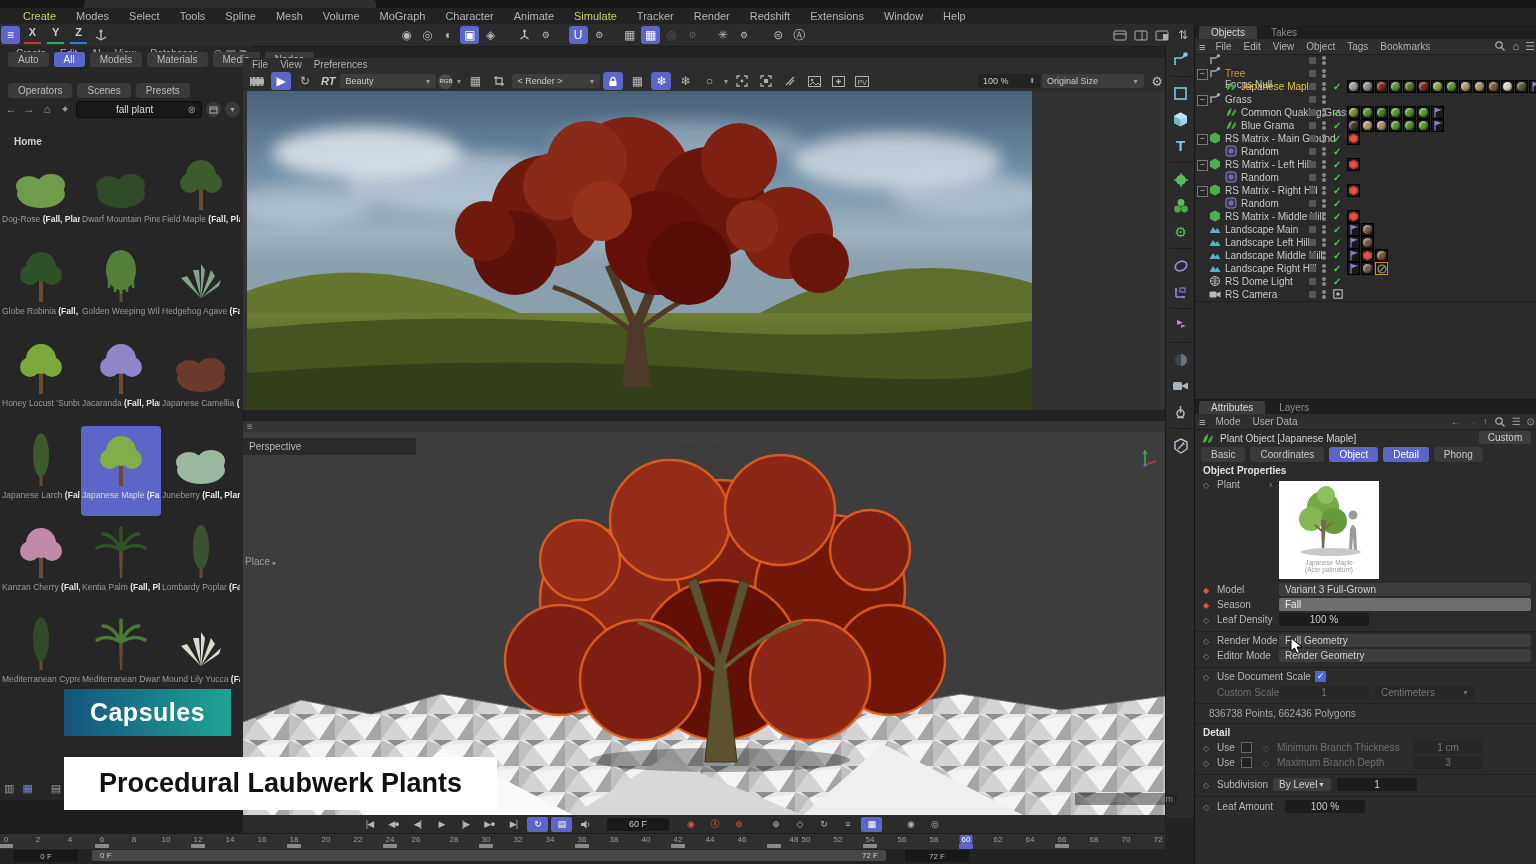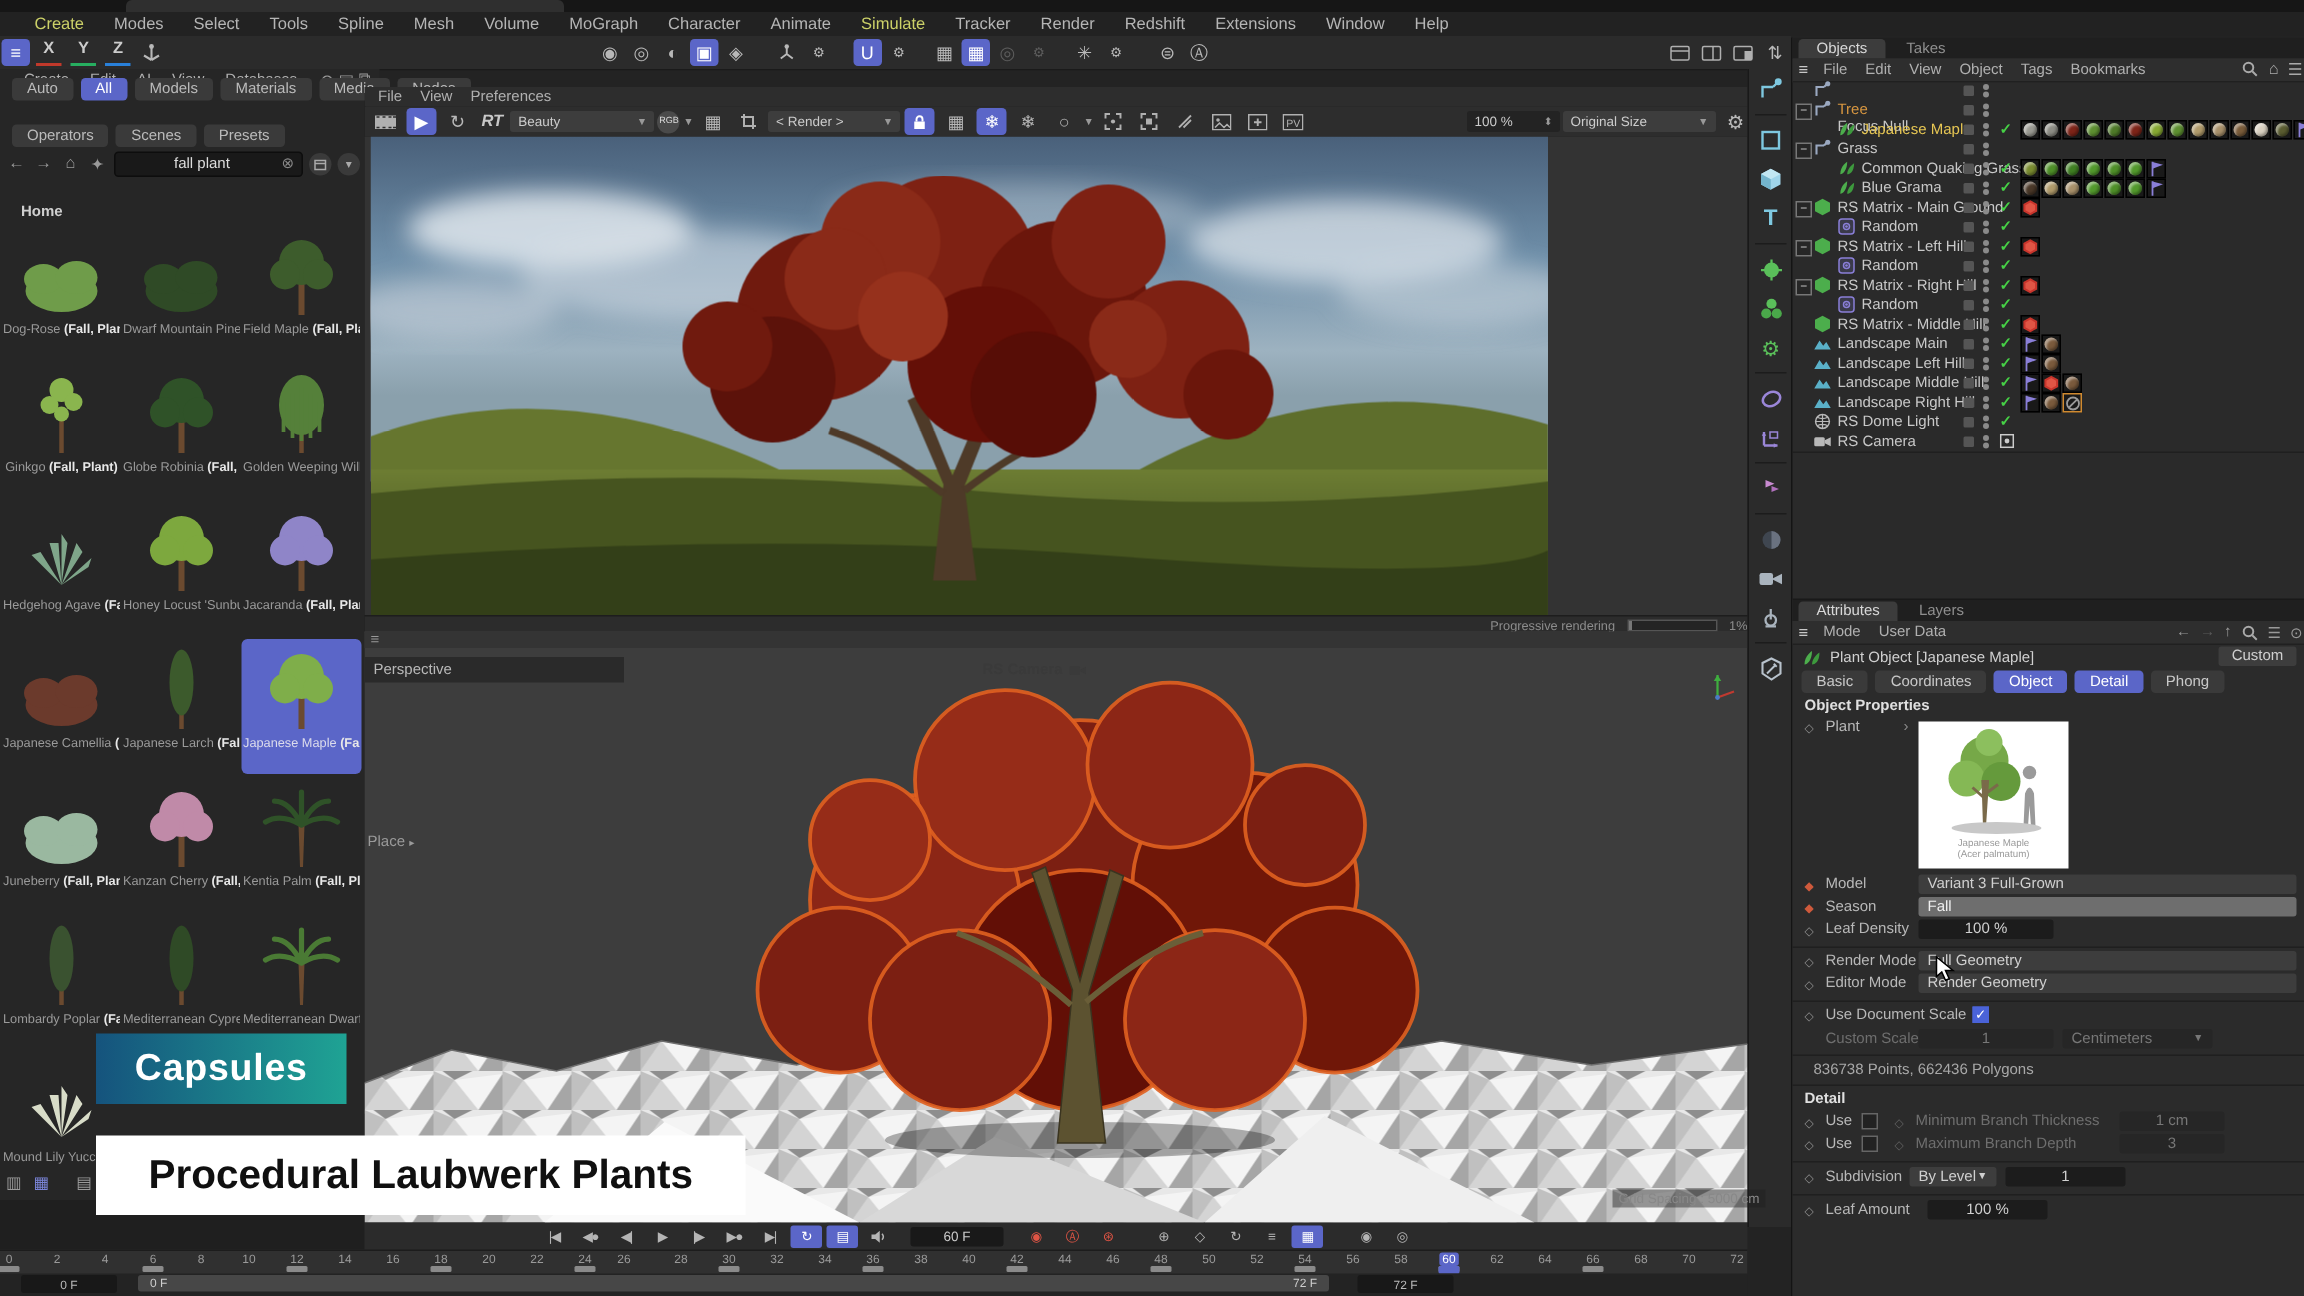--- a/index.html
+++ b/index.html
@@ -284,32 +284,20 @@
             <circle cx="32" cy="23" r="15" fill="#3d5c2c"></circle>
             <circle cx="21" cy="31" r="10" fill="#3d5c2c"></circle>
             <circle cx="43" cy="31" r="10" fill="#3d5c2c"></circle>
           </svg>
         </div>
         <div class="plabel"><span class="pn">Field Maple </span><span class="pb">(Fall, Plant)</span></div>
       </div>
       <div class="cell">
         <div class="thumb">
           <svg viewBox="0 0 64 60" width="64" height="60">
-            <rect x="30.5" y="30" width="3" height="28" fill="#6b4a2f"></rect>
-            <circle cx="32" cy="16" r="8" fill="#8ab54e"></circle>
-            <circle cx="24" cy="26" r="6" fill="#8ab54e"></circle>
-            <circle cx="40" cy="24" r="6" fill="#8ab54e"></circle>
-            <circle cx="32" cy="32" r="5" fill="#8ab54e"></circle>
-          </svg>
-        </div>
-        <div class="plabel"><span class="pn">Ginkgo </span><span class="pb">(Fall, Plant)</span></div>
-      </div>
-      <div class="cell">
-        <div class="thumb">
-          <svg viewBox="0 0 64 60" width="64" height="60">
             <rect x="30" y="36" width="4" height="22" fill="#6b4a2f"></rect>
             <circle cx="32" cy="23" r="15" fill="#2f5228"></circle>
             <circle cx="21" cy="31" r="10" fill="#2f5228"></circle>
             <circle cx="43" cy="31" r="10" fill="#2f5228"></circle>
           </svg>
         </div>
         <div class="plabel"><span class="pn">Globe Robinia </span><span class="pb">(Fall, Pl...</span></div>
       </div>
       <div class="cell">
         <div class="thumb">
@@ -593,27 +581,20 @@
     <circle cx="340" cy="70" r="40" fill="#8a2a18"></circle>
     <circle cx="492" cy="70" r="38" fill="#7e2113"></circle>
     <circle cx="238" cy="140" r="30" fill="#701a0e"></circle>
     <circle cx="572" cy="172" r="30" fill="#6b160b"></circle>
     <circle cx="442" cy="172" r="42" fill="#570d06"></circle>
     <circle cx="310" cy="95" r="34" fill="#8a2a18"></circle>
     <circle cx="355" cy="120" r="30" fill="#96311c"></circle>
     <circle cx="505" cy="135" r="26" fill="#8a2a18"></circle>
   </g>
 </svg>
-<div id="progrow" class="abs">
-  <span class="plabel2">Progressive rendering</span>
-  <span id="progtrack">
-        <span id="progfill"></span>
-      </span>
-  <span id="progval">1%</span>
-</div>
 
 <div id="viewport" class="abs"></div>
 <svg class="abs" style="left:243px;top:688px;z-index:5" width="922" height="127" viewBox="0 0 922 127">
   <defs>
     <pattern id="shard" width="46" height="26" patternUnits="userSpaceOnUse">
       <rect width="46" height="26" fill="#e8e8e8"></rect>
       <path d="M0 26 L14 6 L30 26 Z" fill="#d4d4d4"></path>
       <path d="M14 6 L30 26 L46 2 Z" fill="#f4f4f4"></path>
       <path d="M0 0 L14 6 L0 26 Z" fill="#c0c0c0"></path>
       <path d="M30 26 L46 2 L46 26 Z" fill="#a6a6a6"></path>
@@ -716,21 +697,21 @@
       <span class="rnum" style="left: 454px;">28</span>
       <span class="rnum" style="left: 486px;">30</span>
       <span class="rnum" style="left: 518px;">32</span>
       <span class="rnum" style="left: 550px;">34</span>
       <span class="rnum" style="left: 582px;">36</span>
       <span class="rnum" style="left: 614px;">38</span>
       <span class="rnum" style="left: 646px;">40</span>
       <span class="rnum" style="left: 678px;">42</span>
       <span class="rnum" style="left: 710px;">44</span>
       <span class="rnum" style="left: 742px;">46</span>
-      <span class="rnum" style="left: 774px;">48</span>
+      <span class="rnum" style="left: 794px;">48</span>
       <span class="rnum" style="left: 806px;">50</span>
       <span class="rnum" style="left: 838px;">52</span>
       <span class="rnum" style="left: 870px;">54</span>
       <span class="rnum" style="left: 902px;">56</span>
       <span class="rnum" style="left: 934px;">58</span>
       <span class="rnum cur" style="left: 966px;">60</span>
       <span class="rnum" style="left: 998px;">62</span>
       <span class="rnum" style="left: 1030px;">64</span>
       <span class="rnum" style="left: 1062px;">66</span>
       <span class="rnum" style="left: 1094px;">68</span>

